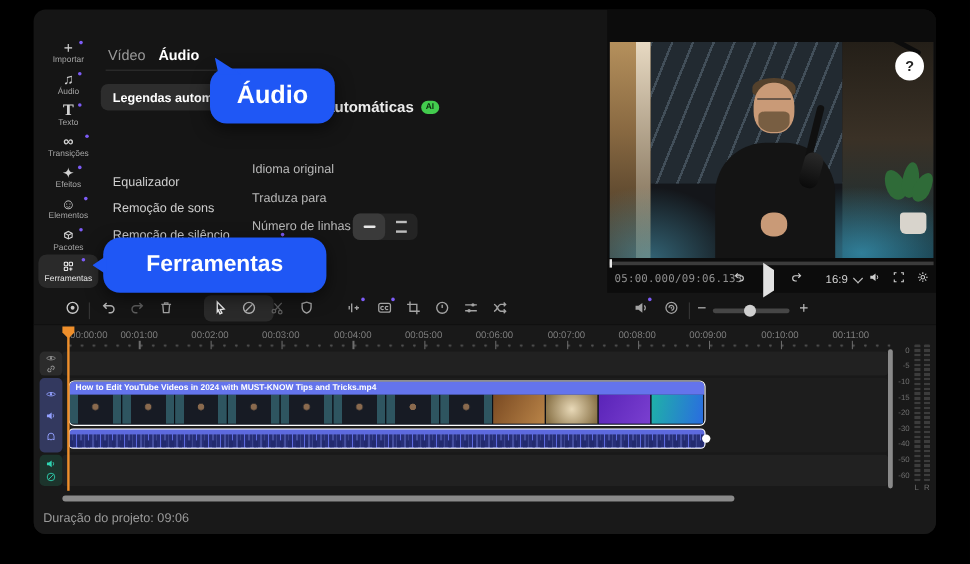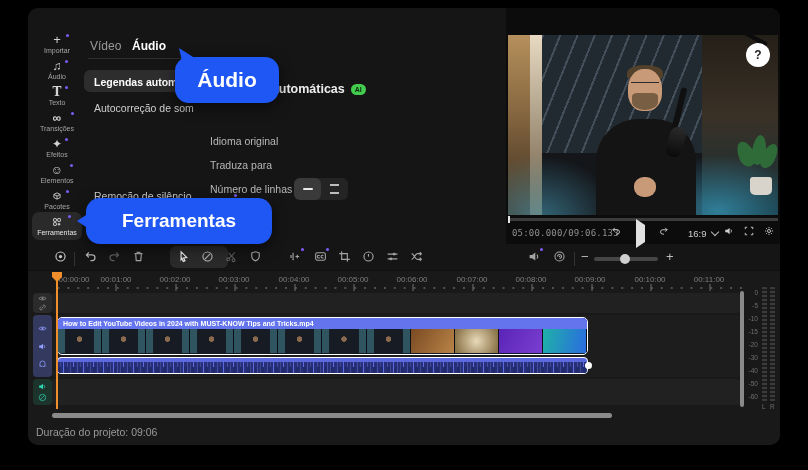--- a/index.html
+++ b/index.html
@@ -193,21 +193,22 @@
     <span class="slabel" style="color:#e8e8e8">Ferramentas</span>
     <span class="ndot" style="right:11px;top:3px"></span>
   </div>
 
   <span class="tab" style="left:62px">Vídeo</span>
   <span class="tab active" style="left:104px">Áudio</span>
   <div class="tabs-underline"></div>
 
   <div class="menu-pill"></div>
   <span class="menu-item sel" style="top:68px;left:66px">Legendas automáticas</span>
-  <span class="menu-item" style="top:94px;left:66px">Autocorreção de som</span>
+  <span class="menu-item" style="top:138px;left:66px">Equalizador</span>
+  <span class="menu-item" style="top:160px;left:66px">Remoção de sons</span>
   <span class="menu-item" style="top:182px;left:66px">Remoção de silêncio</span>
   <span class="ndot abs" style="left:206px;top:186px"></span>
 
   <div class="set-title">
     <span>Legendas automáticas</span>
     <span class="ai-badge">AI</span>
   </div>
 
   <span class="set-label" style="top:127px">Idioma original</span>
 

